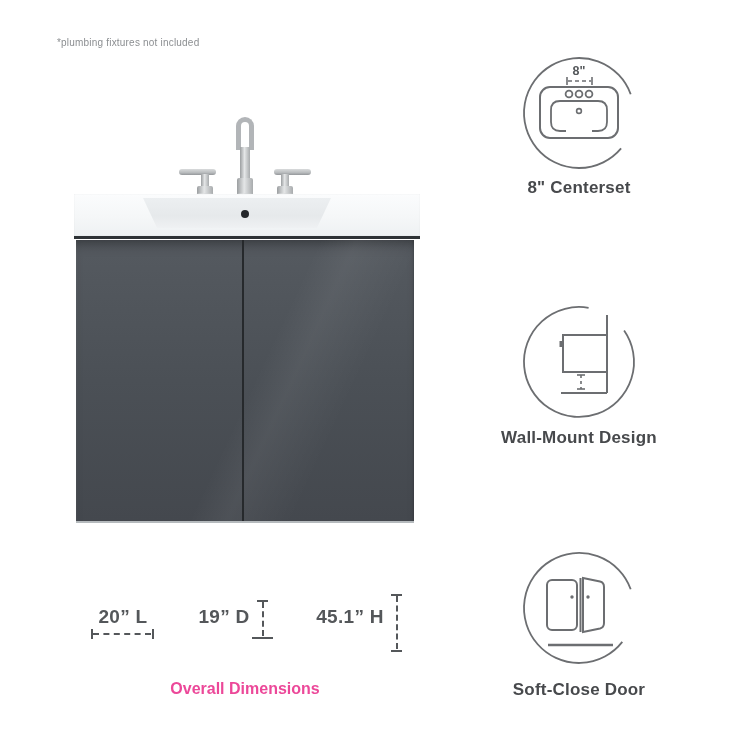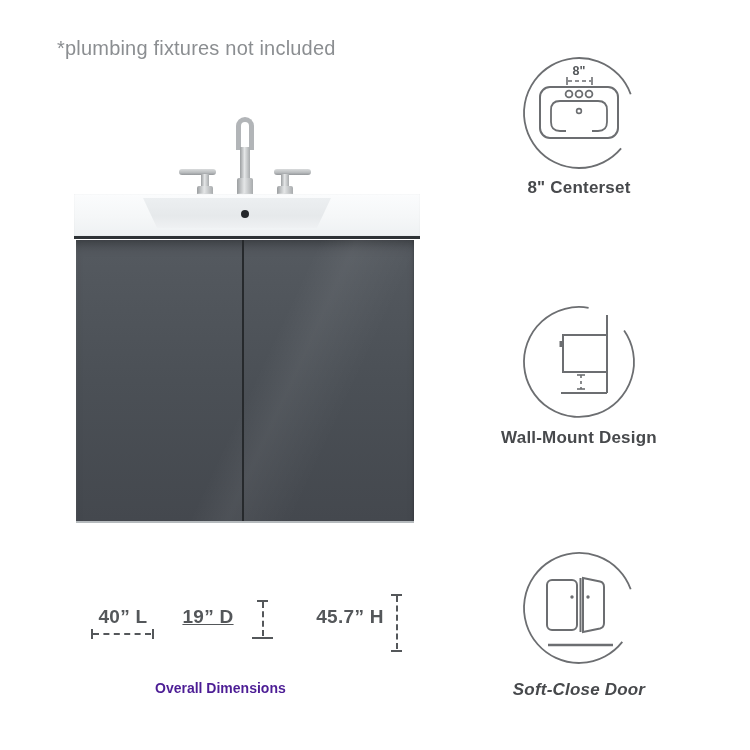--- a/index.html
+++ b/index.html
@@ -1,20 +1,20 @@
 <!DOCTYPE html>
 <html><head>
 <meta charset="utf-8">
 <style>
   * { margin:0; padding:0; box-sizing:border-box; }
   html,body { width:750px; height:750px; background:#ffffff; font-family:"Liberation Sans", sans-serif; position:relative; overflow:hidden; }
   .abs { position:absolute; }
 
   
-  .note { left:57px; top:37px; font-size:20px; color:#8b8e91; letter-spacing:.2px; }
+  .note { left:57px; top:37px; font-size:10px; color:#8b8e91; letter-spacing:.2px; }
 
   
   .counter { left:74px; top:194px; width:346px; height:45px;
     background:linear-gradient(180deg,#fbfcfd 0%,#f5f7f8 55%,#eef1f3 100%);
     border-bottom:3px solid #2e3236; box-shadow:inset 0 0 1px rgba(0,0,0,.18); }
   .basin { left:143px; top:198px; width:188px; height:30px;
     background:linear-gradient(180deg,#eceff1 0%,#e6e9eb 60%,#eff1f3 100%);
     clip-path:polygon(0 0,100% 0,92.5% 100%,7.5% 100%); }
   .overflow { left:241px; top:210px; width:8px; height:8px; border-radius:50%; background:#24272a; }
 
@@ -39,33 +39,33 @@
   .post { top:174px; width:8px; height:14px; }
   .post-l { left:201px; } .post-r { left:281px; }
   .bonnet { top:186px; width:16px; height:12px; border-radius:2px; }
   .bonnet-l { left:197px; } .bonnet-r { left:277px; }
   .hflange { top:193px; width:28px; height:9px; }
   .hflange-l { left:191px; } .hflange-r { left:271px; }
 
   
   .dim-text { font-size:19px; font-weight:bold; color:#54575a; text-align:center; letter-spacing:.3px; }
   .dim-l-text { left:92px; top:606px; width:62px; }
-  .dim-d-text { left:180px; top:606px; width:56px;text-decoration:underline; }
+  .dim-d-text { left:196px; top:606px; width:56px; }
   .dim-h-text { left:312px; top:606px; width:76px; }
   .dash-h { left:93px; top:633px; width:58px; height:0; border-top:2px dashed #54575a; }
   .tick-v { width:2px; height:10px; background:#54575a; }
   .dash-v { width:0; border-left:2px dashed #54575a; }
   .cap-h { width:11px; height:2px; background:#54575a; }
-  .caption { left:155px; top:680px; width:180px; text-align:left; font-size:14px; font-weight:bold; color:#4c1d95; }
+  .caption { left:155px; top:680px; width:180px; text-align:center; font-size:16px; font-weight:bold; color:#ec4899; }
 
   
   .feature-icon { left:504px; width:150px; height:150px; }
   .f1 { top:38px; } .f2 { top:287px; } .f3 { top:533px; }
   .feature-label { left:484px; width:190px; text-align:center; font-size:17px; font-weight:bold; color:#47494c; line-height:21px; letter-spacing:.2px; }
-  .fl1 { top:177px; } .fl2 { top:427px;text-align:center; } .fl3 { top:679px;font-style:italic; }
+  .fl1 { top:177px; } .fl2 { top:427px;text-align:center; } .fl3 { top:679px; }
   svg .ln { stroke:#6c6e71; fill:none; }
 </style>
 </head>
 <body>
 
 <div class="abs note">*plumbing fixtures not included</div>
 
 <div>
 
   <div class="abs spout-arch"></div>
@@ -86,31 +86,31 @@
   <div class="abs counter"></div>
   <div class="abs basin"></div>
   <div class="abs overflow"></div>
 
   <div class="abs cabinet">
     <div class="abs sheen"></div>
     <div class="abs divider"></div>
   </div>
 </div>
 
-<div class="abs dim-text dim-l-text">40” L</div>
+<div class="abs dim-text dim-l-text">20” L</div>
 <div class="abs dash-h"></div>
 <div class="abs tick-v" style="left:91px; top:629px;"></div>
 <div class="abs tick-v" style="left:152px; top:629px;"></div>
 
 <div class="abs dim-text dim-d-text">19” D</div>
 <div class="abs cap-h" style="left:257px; top:600px;"></div>
 <div class="abs dash-v" style="left:262px; top:602px; height:34px;"></div>
 <div class="abs cap-h" style="left:252px; top:637px; width:21px;"></div>
 
-<div class="abs dim-text dim-h-text">45.7” H</div>
+<div class="abs dim-text dim-h-text">45.1” H</div>
 <div class="abs cap-h" style="left:391px; top:594px;"></div>
 <div class="abs dash-v" style="left:396px; top:596px; height:53px;"></div>
 <div class="abs cap-h" style="left:391px; top:650px;"></div>
 
 <div class="abs caption">Overall Dimensions</div>
 
 <svg class="abs feature-icon f1" viewBox="0 0 150 150">
   <path class="ln" stroke-width="1.8" d="M117.1 110.4 A55 55 0 1 1 126.7 56.2"></path>
   <text x="75" y="37" text-anchor="middle" font-size="12.5" font-weight="bold" fill="#55585b">8"</text>
   <line class="ln" stroke-width="1.6" x1="64" y1="43" x2="87" y2="43" stroke-dasharray="4 3"></line>

